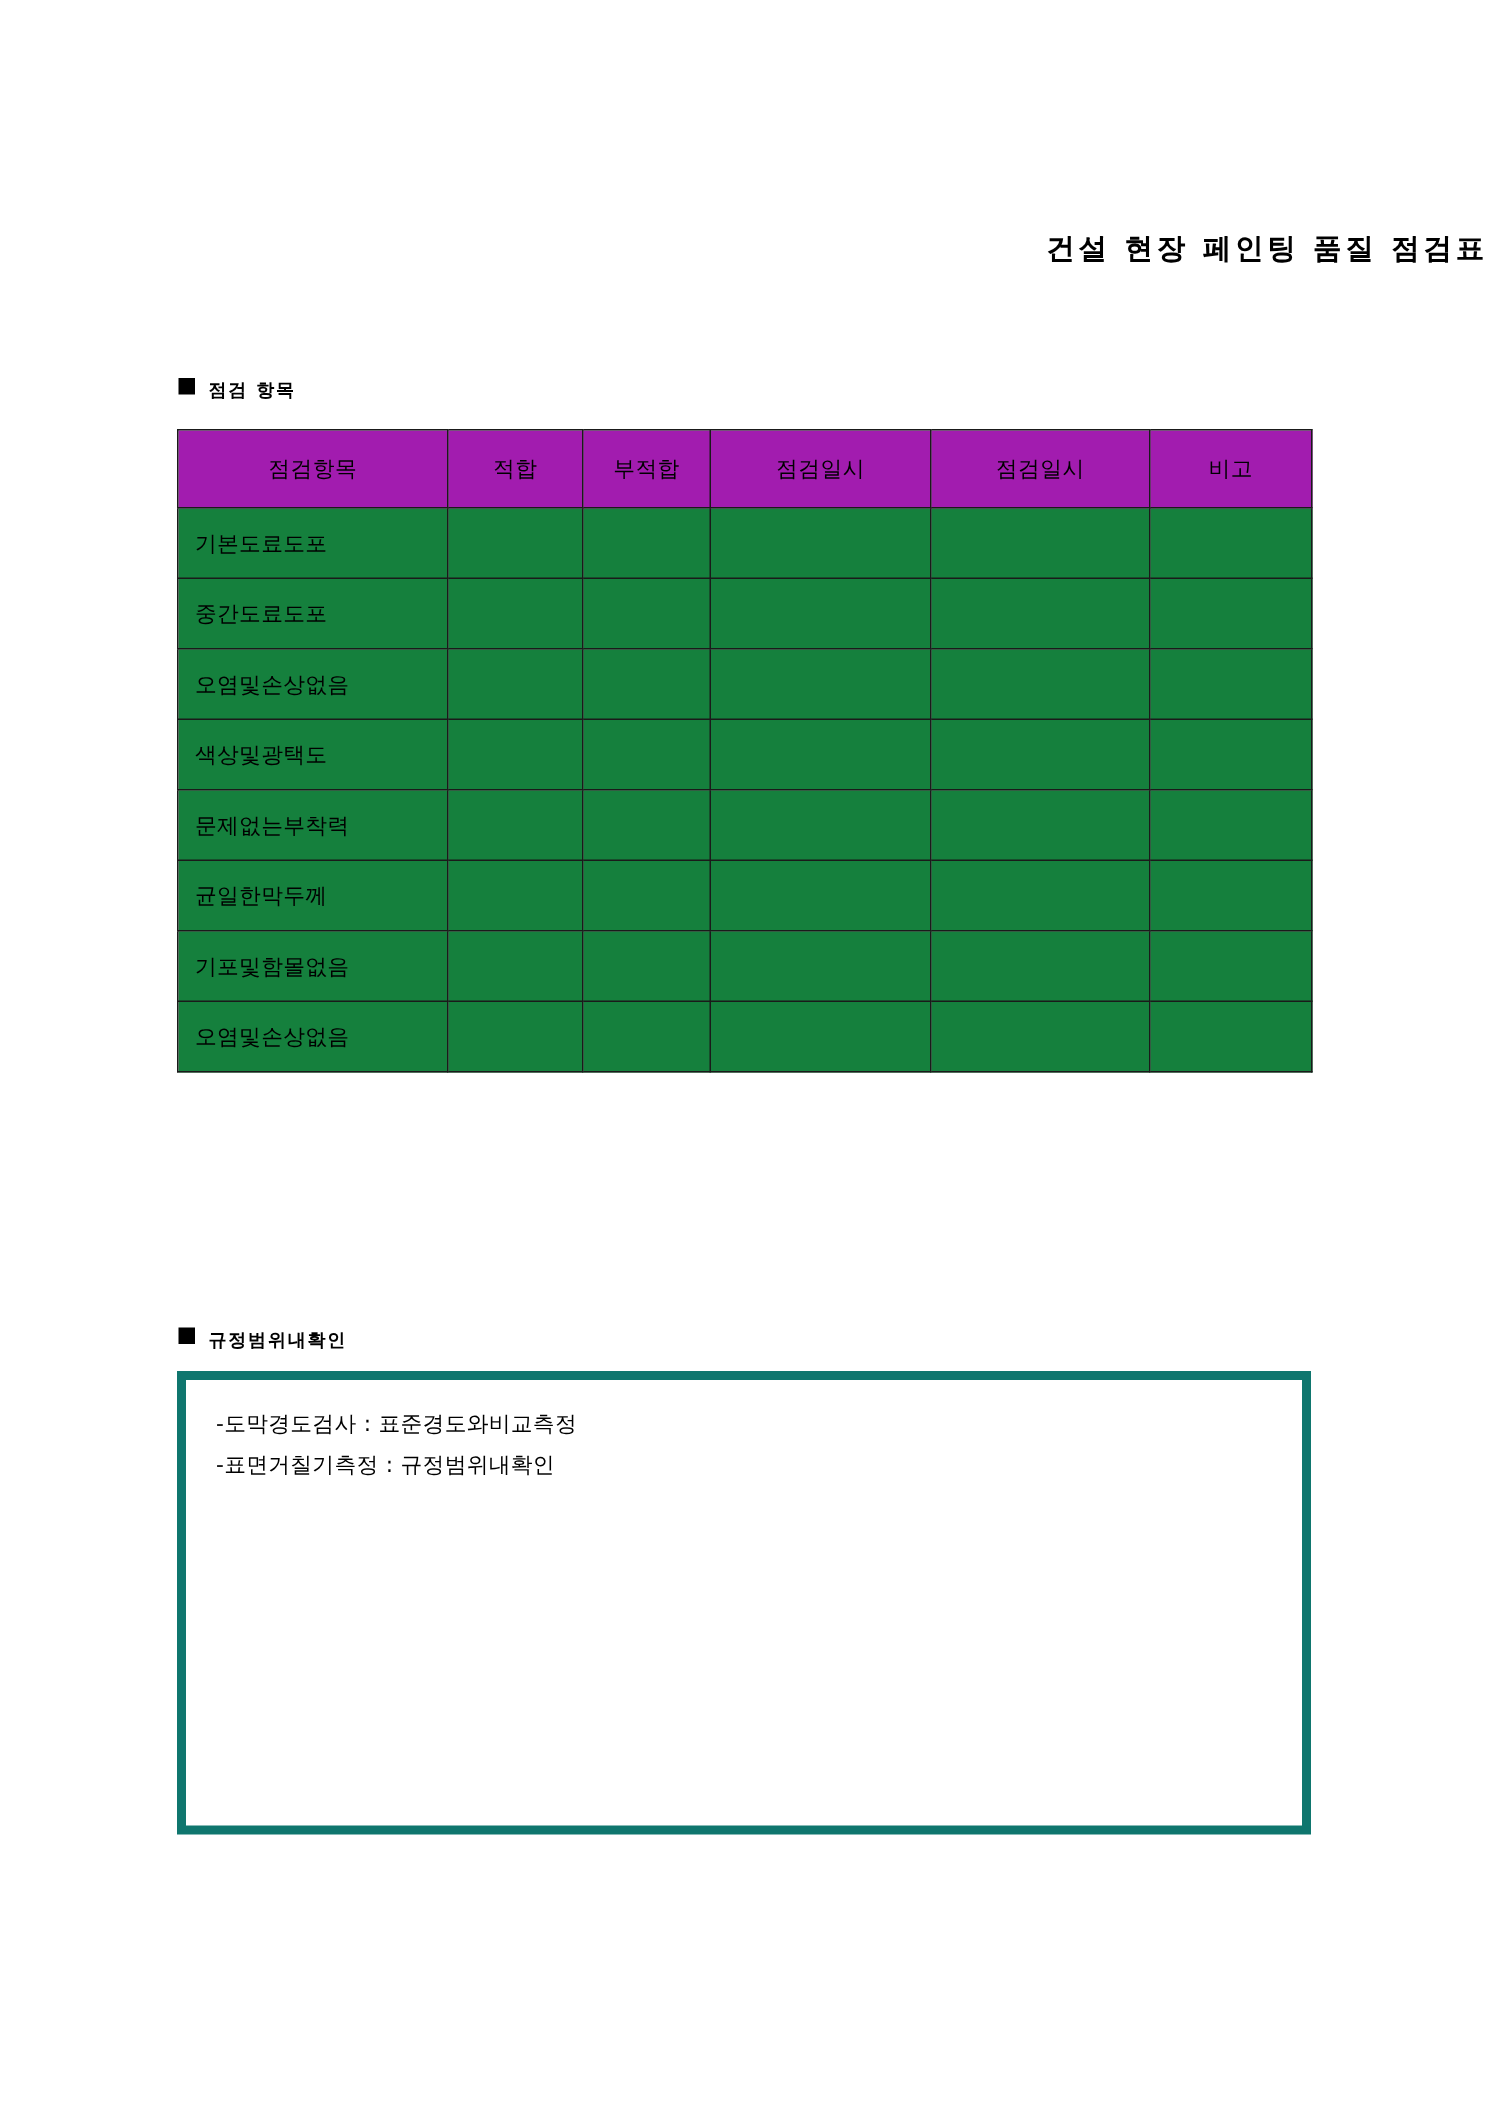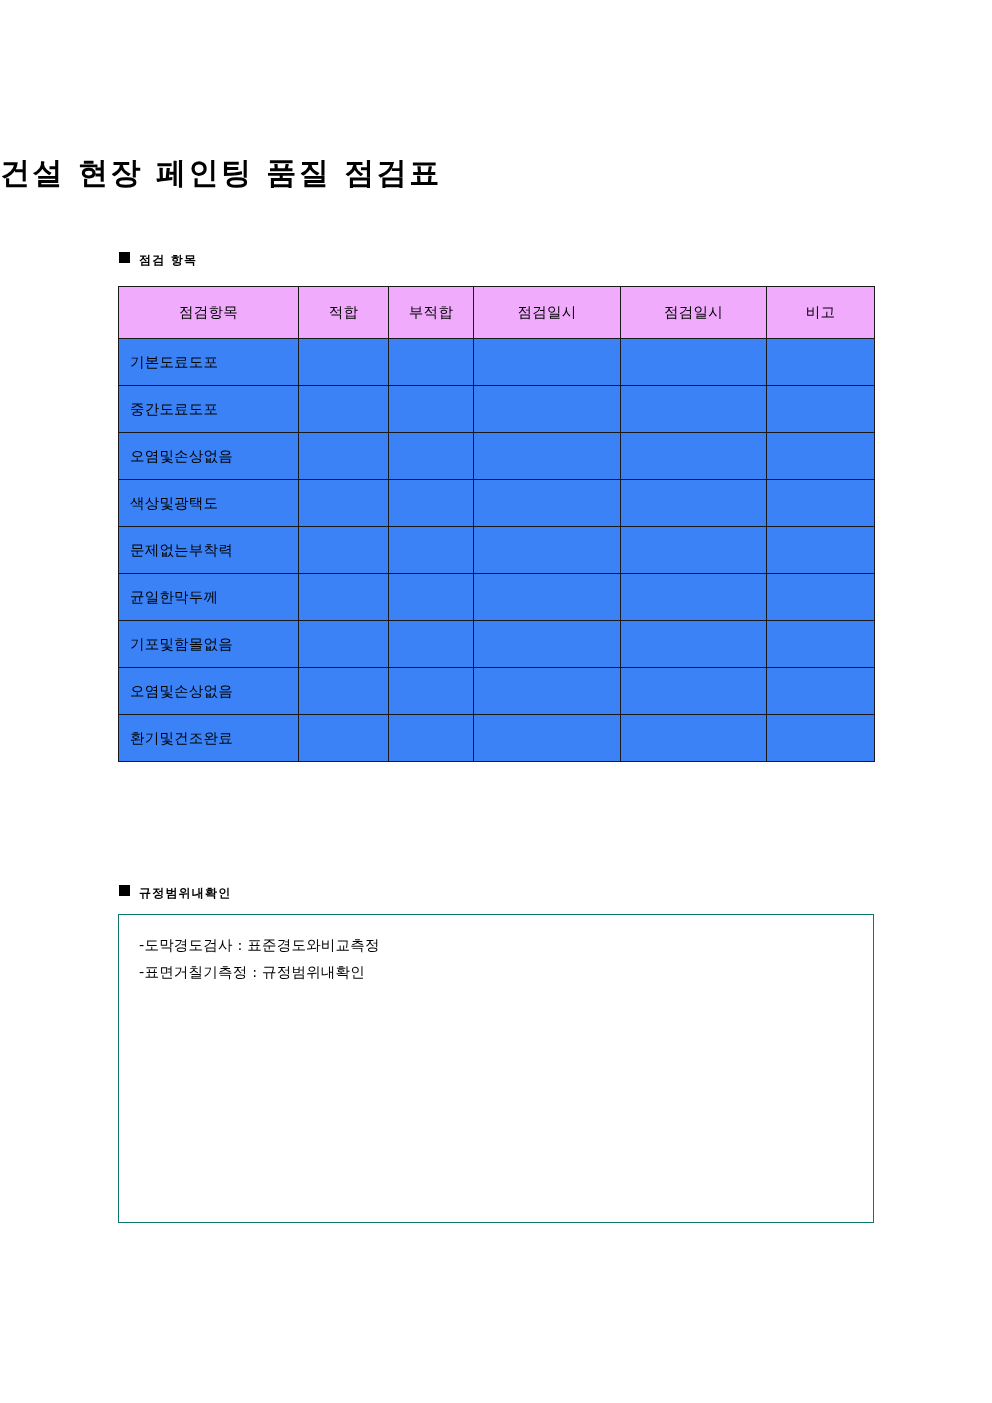--- a/index.html
+++ b/index.html
@@ -20,22 +20,22 @@
     position: absolute;
     inset: 0;
   }
 
   
   .doc-title {
     position: absolute;
     left: 0;
     top: 133px;
     width: 992px;
-    text-align: left;
-    font-size: 30px;
+    text-align: right;
+    font-size: 19px;
     font-weight: bold;
     letter-spacing: 2.5px;
     line-height: 40px;
     white-space: nowrap;
   }
 
   
   .section-heading {
     position: absolute;
     font-size: 12px;
@@ -67,27 +67,27 @@
   .inspect-table th,
   .inspect-table td {
     border: 1px solid #1a1a1a;
     font-size: 14.5px;
     font-weight: normal;
     padding: 0;
     height: 47px;
     box-sizing: border-box;
   }
   .inspect-table thead th {
-    background: #f0abfc;
+    background: #a21caf;
     text-align: center;
     height: 52px;
     letter-spacing: 0.3px;
   }
   .inspect-table tbody td {
-    background: #3b82f6;
+    background: #15803d;
   }
   .inspect-table tbody td.item-cell {
     text-align: left;
     padding-left: 11px;
     letter-spacing: 0.2px;
   }
 
   .col-item     { width: 180px; }
   .col-pass     { width: 90px;  }
   .col-fail     { width: 85px;  }
@@ -95,21 +95,21 @@
   .col-datetime { width: 146px; }
   .col-remark   { width: 108px; }
 
   
   .notes-box {
     position: absolute;
     left: 118px;
     top: 914px;
     width: 756px;
     height: 309px;
-    border: 1px solid #0f766e;
+    border: 6px solid #0f766e;
     background: #ffffff;
     box-sizing: border-box;
   }
   .notes-list {
     position: absolute;
     left: 20px;
     top: 17px;
     margin: 0;
     padding: 0;
     list-style: none;
@@ -209,28 +209,20 @@
         <td></td>
       </tr>
       <tr>
         <td class="item-cell">오염및손상없음</td>
         <td></td>
         <td></td>
         <td></td>
         <td></td>
         <td></td>
       </tr>
-      <tr>
-        <td class="item-cell">환기및건조완료</td>
-        <td></td>
-        <td></td>
-        <td></td>
-        <td></td>
-        <td></td>
-      </tr>
     </tbody>
   </table>
 
   <div class="section-heading" id="heading-special">
     <span class="bullet-square"></span><span>규정범위내확인</span>
   </div>
 
   <div class="notes-box">
     <ul class="notes-list">
       <li>-도막경도검사 : 표준경도와비교측정</li>

